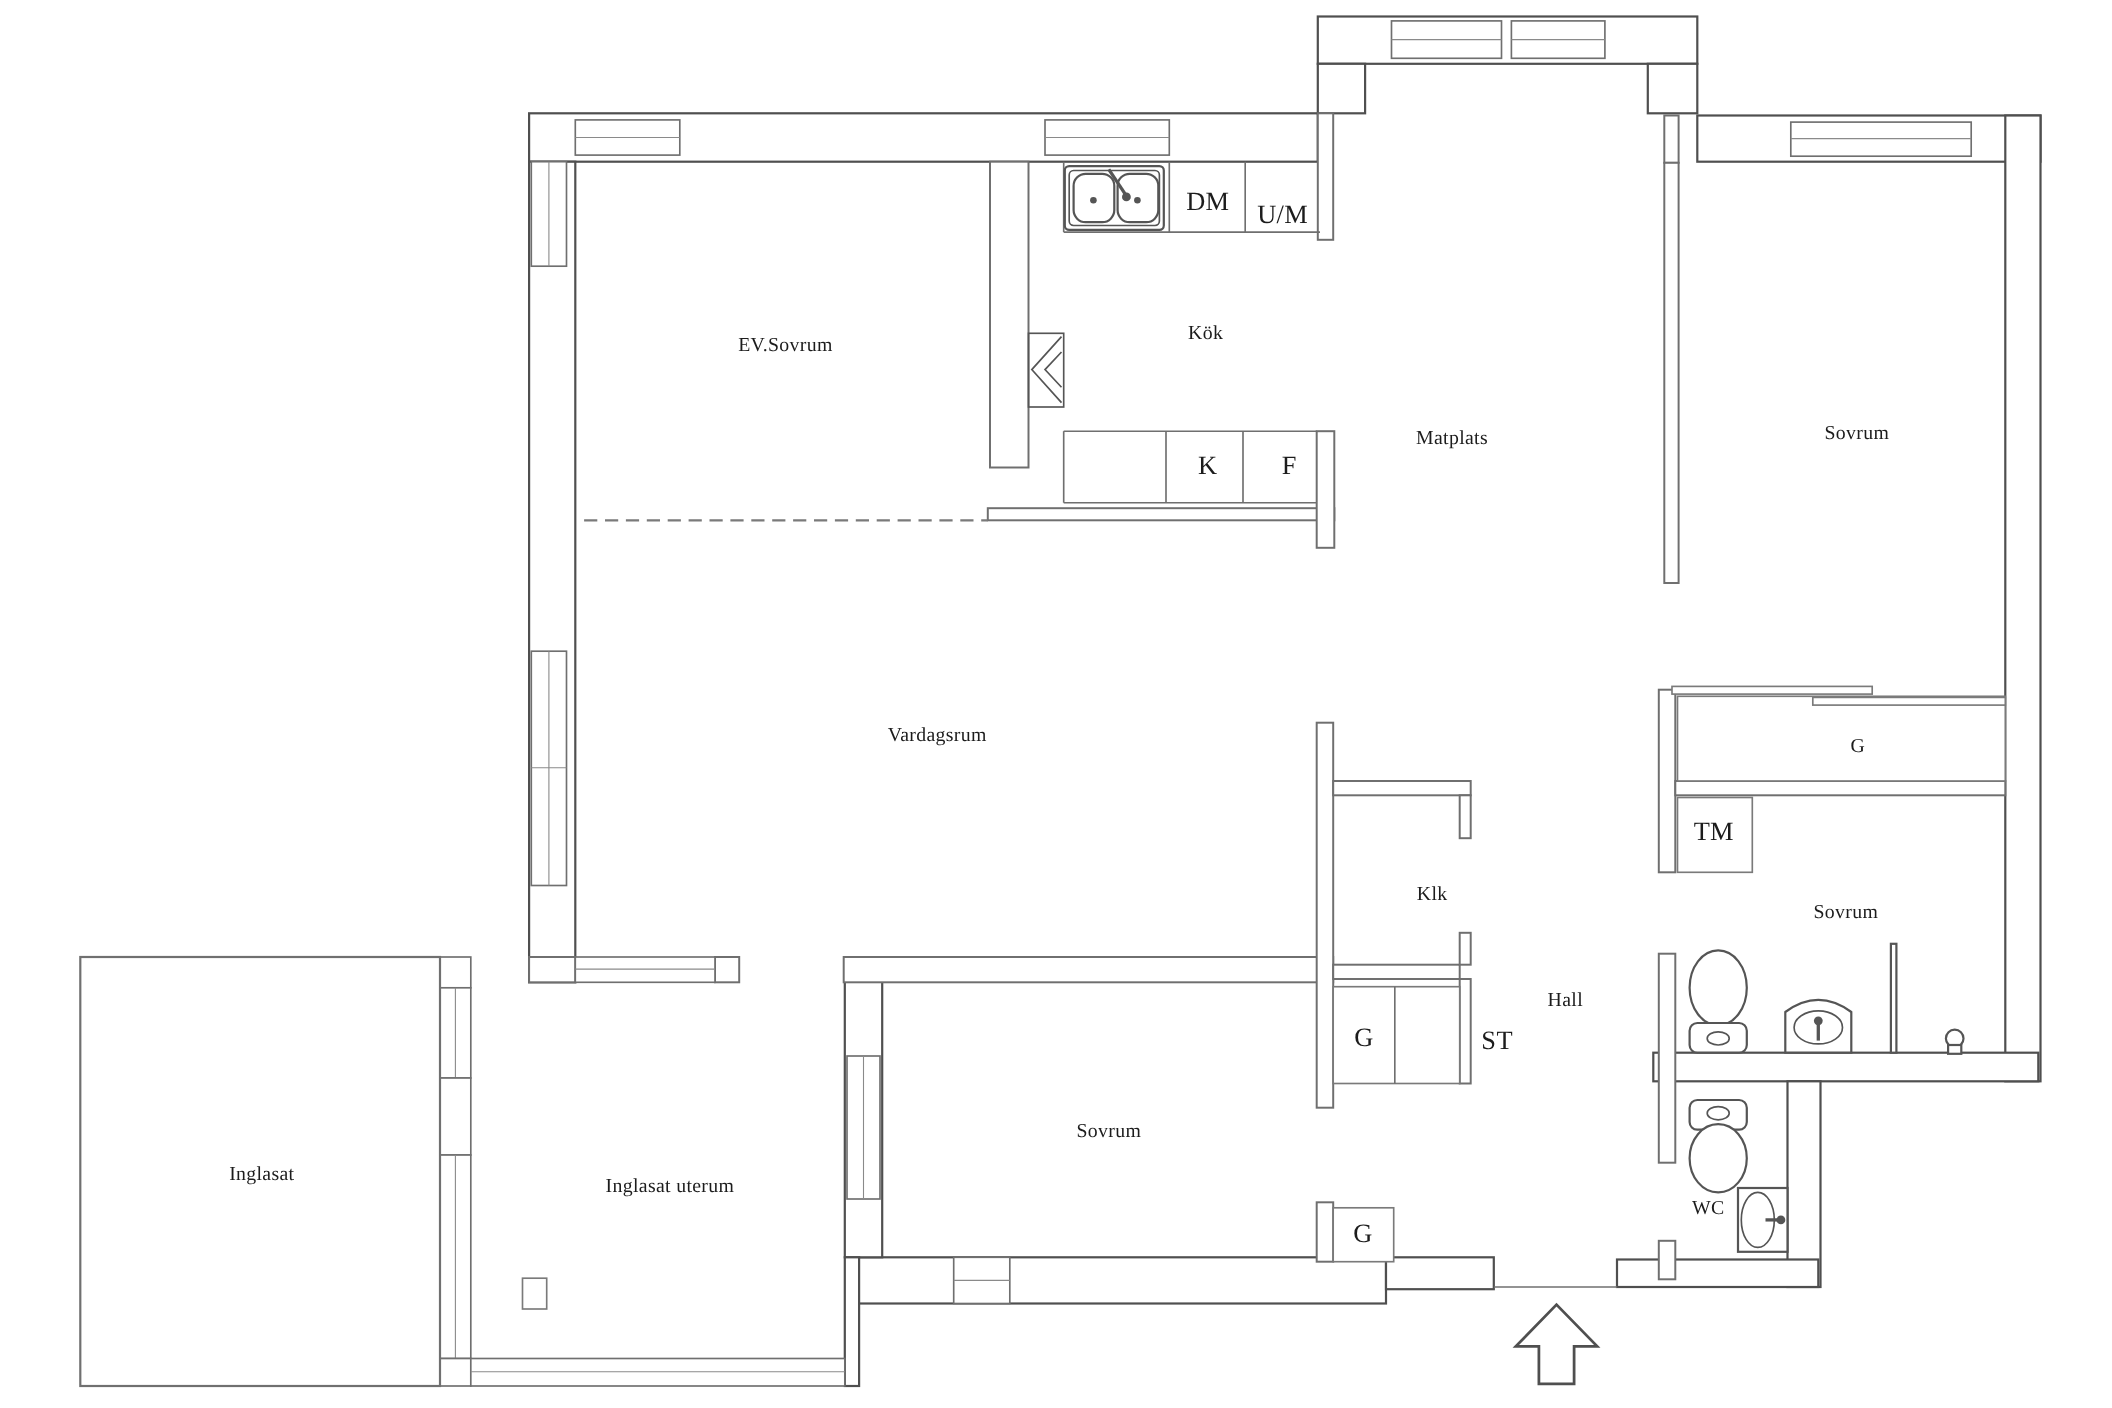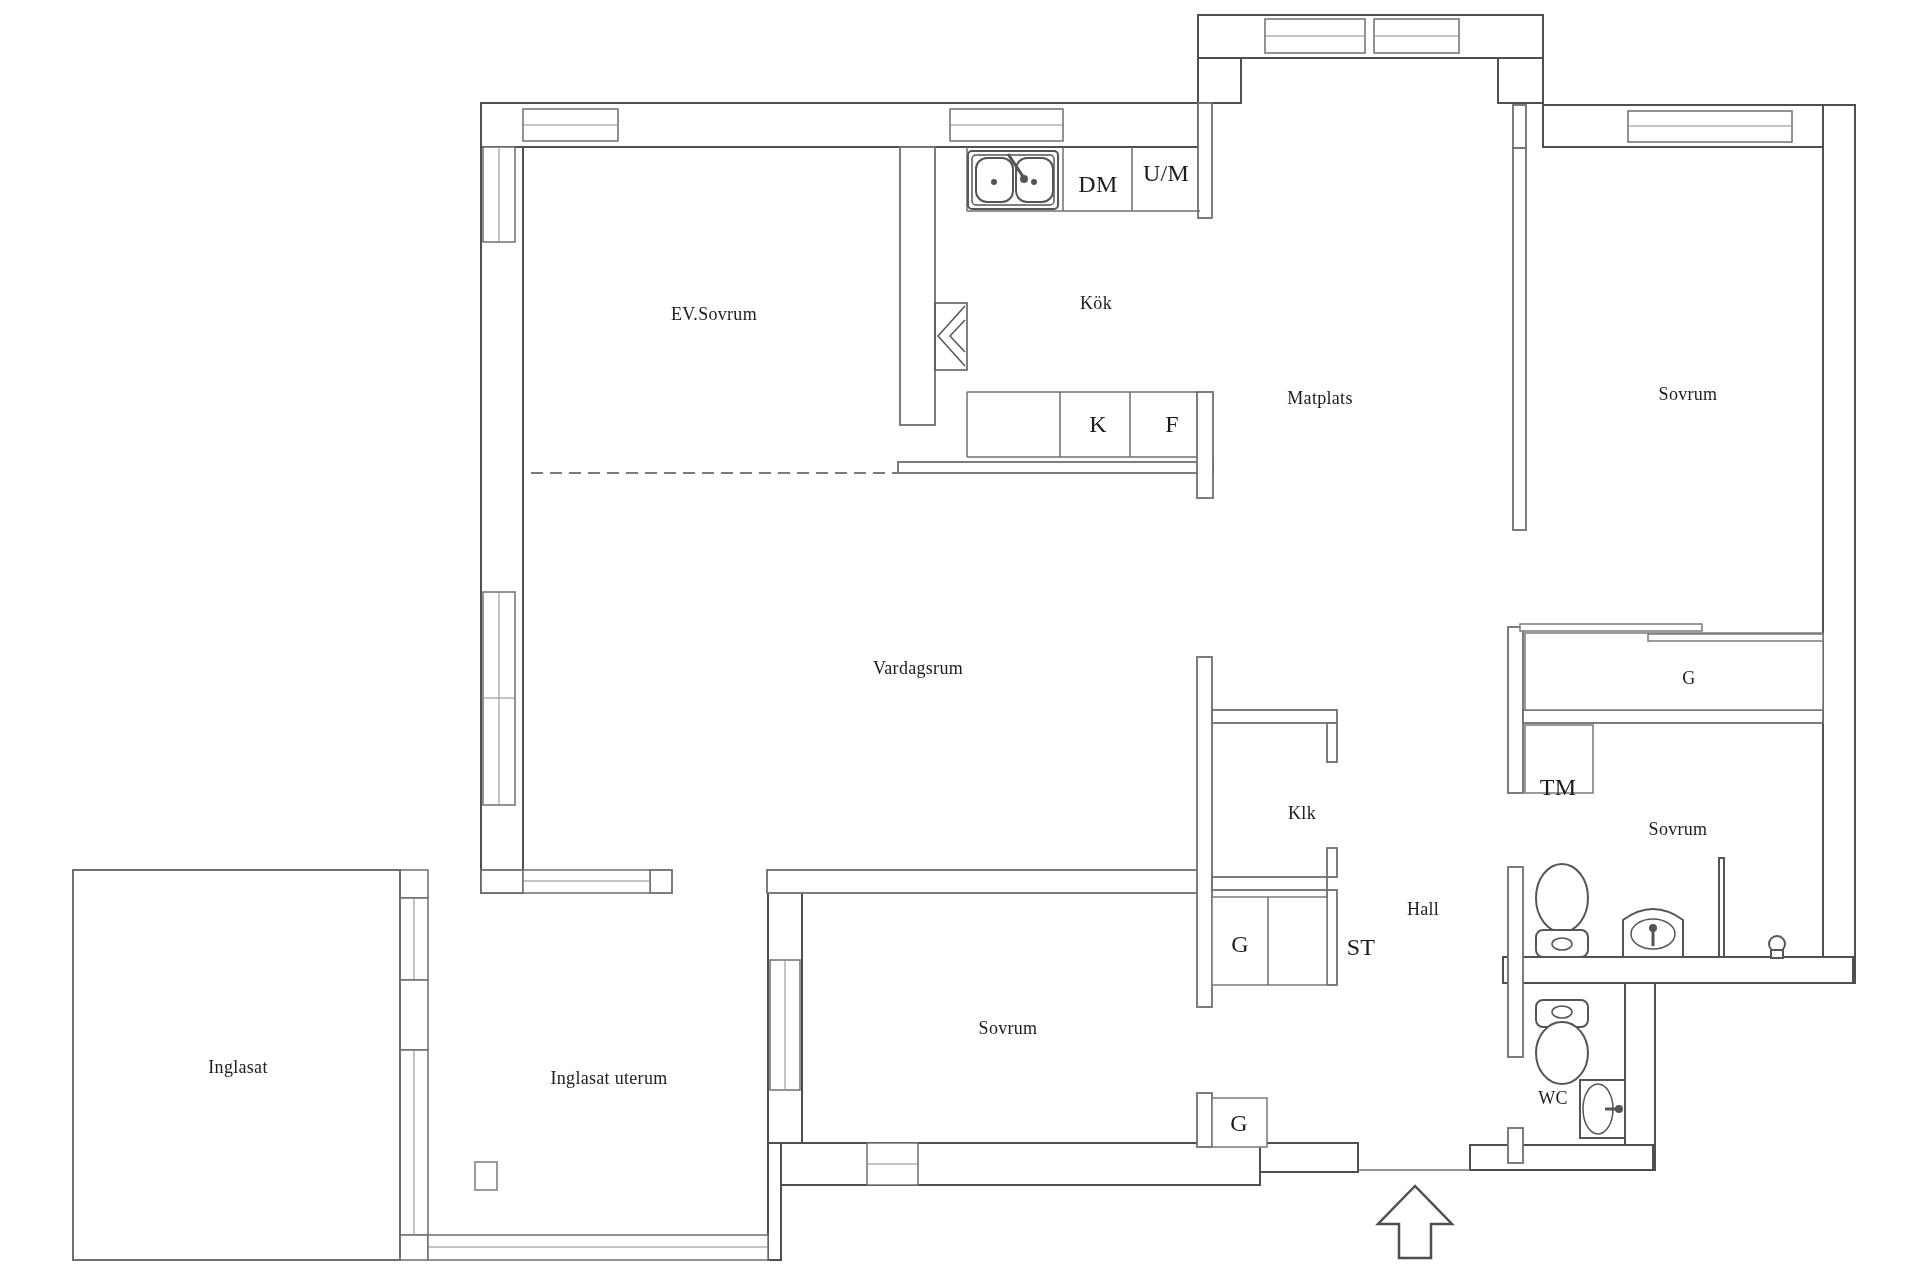--- a/index.html
+++ b/index.html
@@ -179,28 +179,28 @@
       <circle class="fixfill" cx="1619" cy="1109" r="4"></circle>
     </g>
   </g>
 
   <polygon points="1415,1186 1378,1224 1399,1224 1399,1258 1431,1258 1431,1224 1452,1224" fill="#ffffff" stroke="#4f4f4f" stroke-width="2.5"></polygon>
 </svg>
 
   <div class="lbl" style="left:714px;top:314px">EV.Sovrum</div>
   <div class="lbl" style="left:1096px;top:303px">Kök</div>
   <div class="lbl sm" style="left:1098px;top:184px">DM</div>
-  <div class="lbl sm" style="left:1166px;top:173px">U/M</div>
+  <div class="lbl sm" style="left:1166px;top:196px">U/M</div>
   <div class="lbl sm" style="left:1098px;top:424px">K</div>
   <div class="lbl sm" style="left:1172px;top:424px">F</div>
   <div class="lbl" style="left:1320px;top:398px">Matplats</div>
   <div class="lbl" style="left:1688px;top:394px">Sovrum</div>
-  <div class="lbl" style="left:918px;top:668px">Vardagsrum</div>
+  <div class="lbl" style="left:852px;top:668px">Vardagsrum</div>
   <div class="lbl" style="left:1689px;top:678px">G</div>
-  <div class="lbl sm" style="left:1558px;top:787px">TM</div>
+  <div class="lbl sm" style="left:1558px;top:757px">TM</div>
   <div class="lbl" style="left:1678px;top:829px">Sovrum</div>
   <div class="lbl" style="left:1302px;top:813px">Klk</div>
   <div class="lbl" style="left:1423px;top:909px">Hall</div>
   <div class="lbl sm" style="left:1240px;top:944px">G</div>
   <div class="lbl sm" style="left:1361px;top:947px">ST</div>
   <div class="lbl" style="left:1008px;top:1028px">Sovrum</div>
   <div class="lbl sm" style="left:1239px;top:1123px">G</div>
   <div class="lbl" style="left:1553px;top:1098px">WC</div>
   <div class="lbl" style="left:238px;top:1067px">Inglasat</div>
   <div class="lbl" style="left:609px;top:1078px">Inglasat uterum</div>

